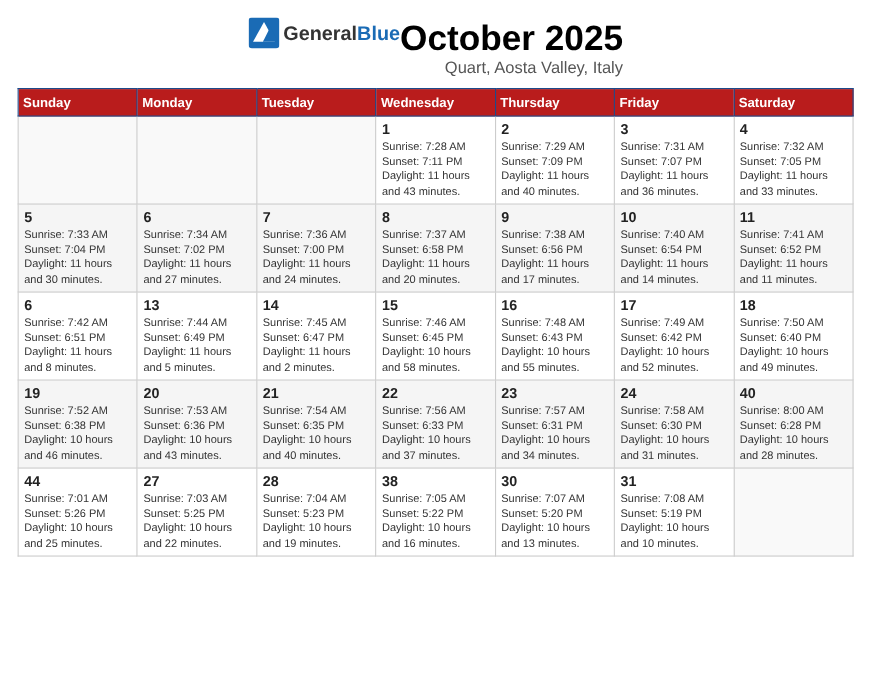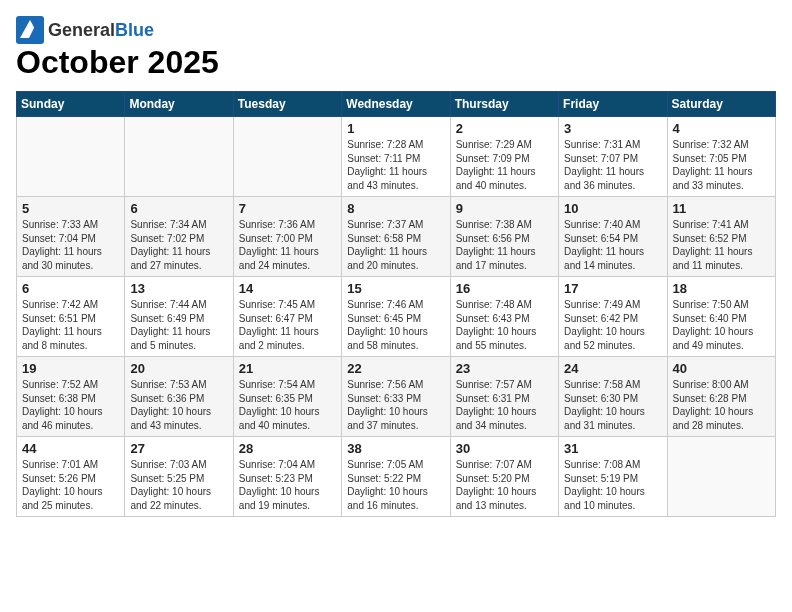--- a/index.html
+++ b/index.html
@@ -12,21 +12,20 @@
     }
     .container {
       width: 792px;
       padding: 16px 16px 8px 16px;
     }
     .header {
       display: flex;
       justify-content: center;
       align-items: flex-start;
       margin-bottom: 10px;
-      flex-direction: column;
     }
     .logo {
       display: flex;
       align-items: center;
       gap: 4px;
     }
     .logo-text-general {
       font-size: 18px;
       font-weight: bold;
       color: #333;
@@ -51,21 +50,21 @@
     .subtitle {
       font-size: 15px;
       color: #555;
     }
     .calendar {
       width: 100%;
       border-collapse: collapse;
       table-layout: fixed;
     }
     .calendar thead th {
-      background-color: #0c4a6e;
+      background-color: #b91c1c;
       color: #fff;
       font-size: 12px;
       font-weight: bold;
       padding: 5px 4px;
       text-align: left;
       border: 1px solid #1e4a8a;
     }
     .calendar tbody td {
       vertical-align: top;
       border: 1px solid #ccc;
@@ -103,20 +102,21 @@
         <rect x="0" y="0" width="28" height="28" rx="3" fill="#1a6bb5"></rect>
         <polygon points="14,4 24,22 4,22" fill="white"></polygon>
         <polygon points="20,8 27,22 13,22" fill="#1a6bb5"></polygon>
       </svg>
       <div>
         <span class="logo-text-general">General</span><span class="logo-text-blue">Blue</span>
       </div>
     </div>
     <div class="title-block">
       <div class="month-title">October 2025</div>
+      <div class="subtitle">Quart, Aosta Valley, Italy</div>
     </div>
   </div>
 
   <table class="calendar">
     <thead>
       <tr>
         <th>Sunday</th>
         <th>Monday</th>
         <th>Tuesday</th>
         <th>Wednesday</th>

